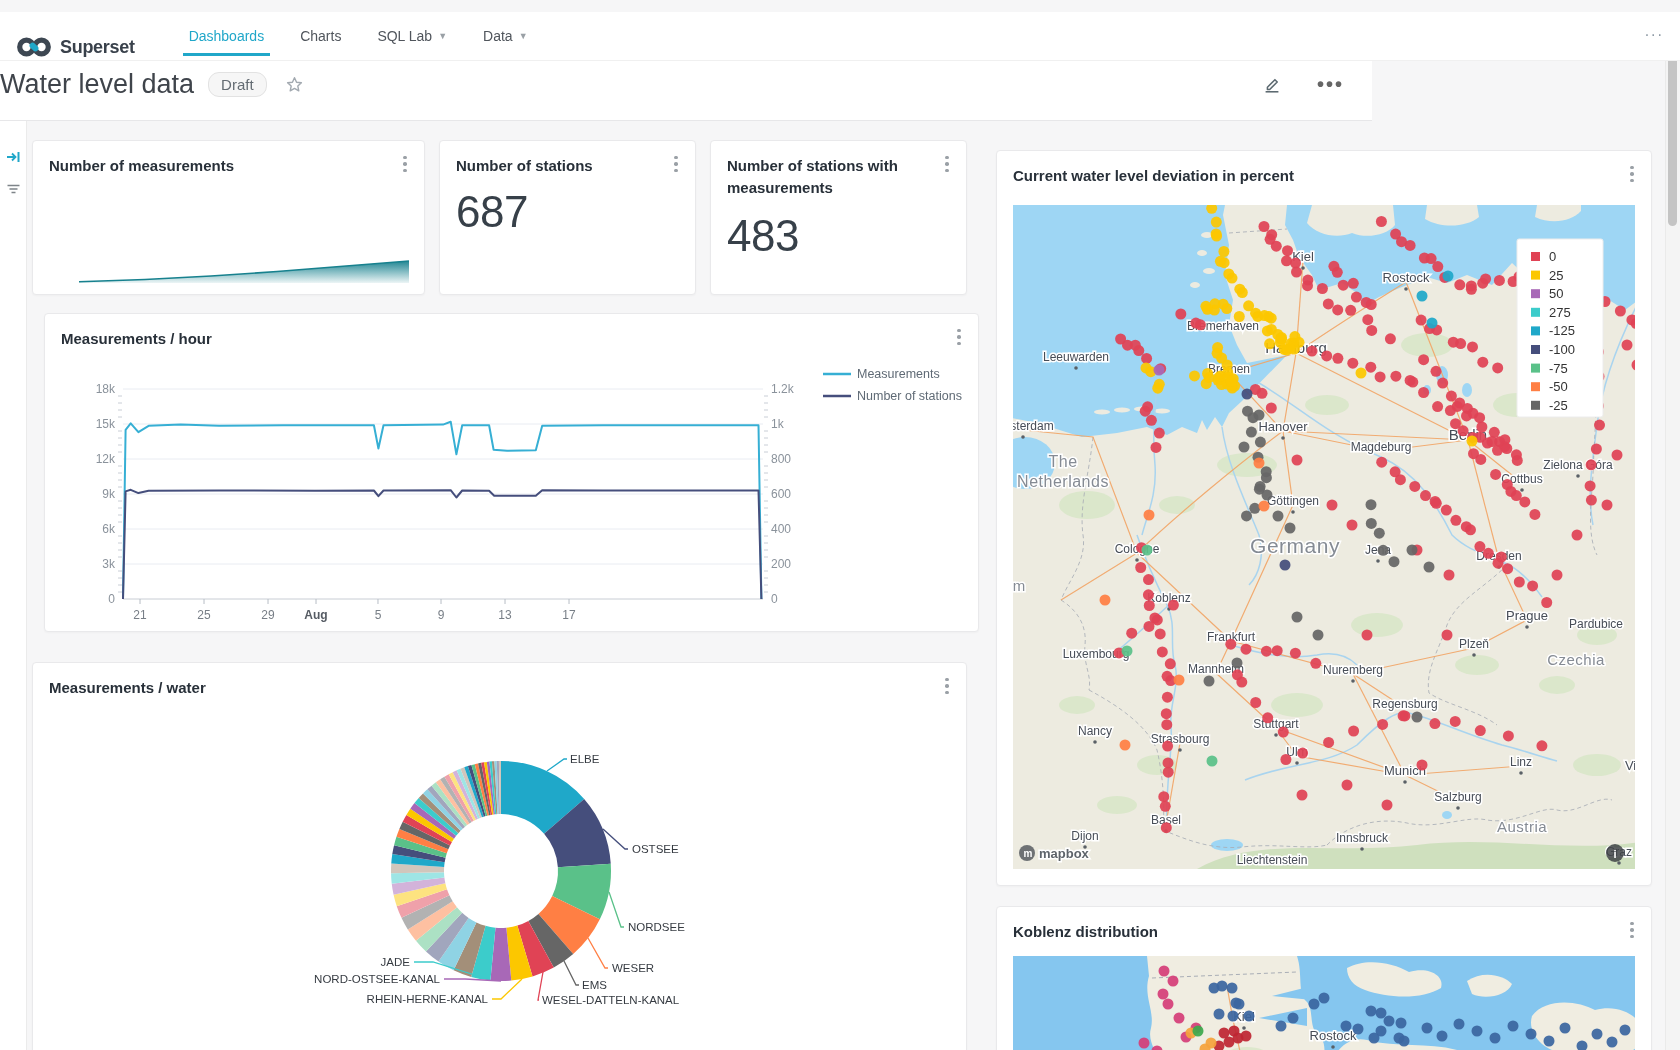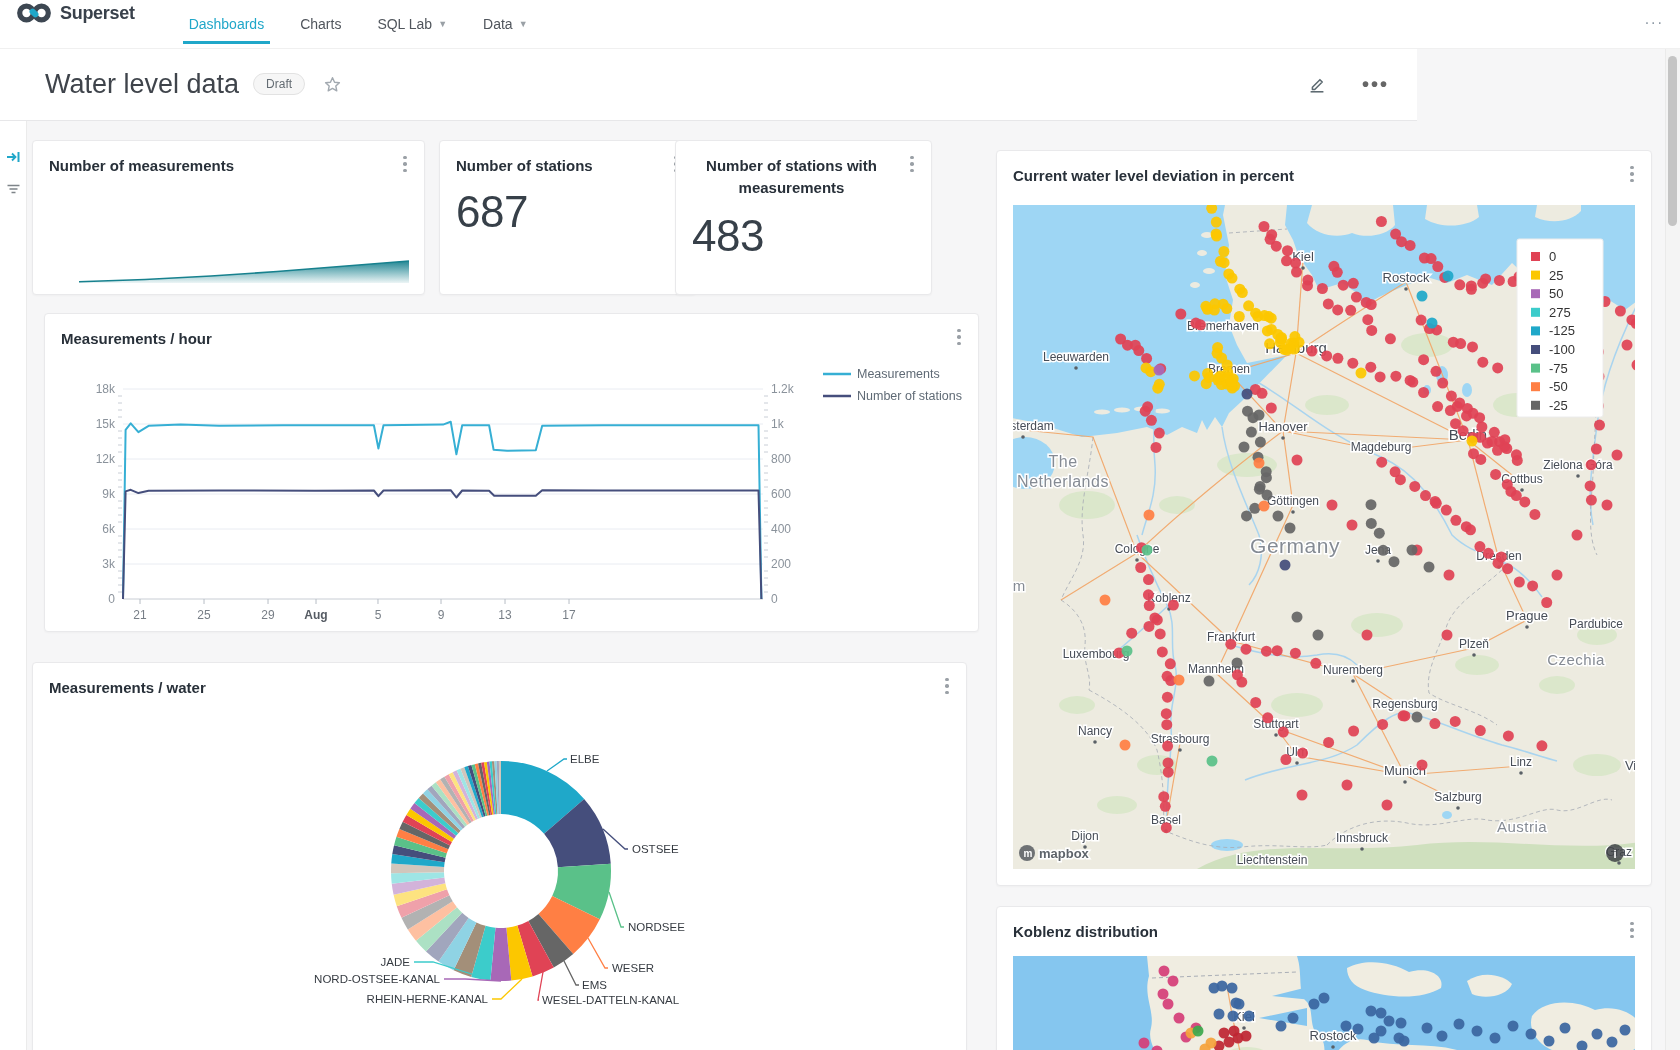--- a/index.html
+++ b/index.html
@@ -1,37 +1,37 @@
 <!DOCTYPE html>
 <html><head>
 <meta charset="utf-8">
 <style>
   html,body{margin:0;padding:0;}
   body{width:1680px;height:1050px;overflow:hidden;background:#F6F6F7;
        font-family:"Liberation Sans", sans-serif; position:relative;}
   #page{position:absolute;inset:0;width:1680px;height:1050px;overflow:hidden;}
 
   
-  .navbar{position:absolute;left:0;top:0;width:1680px;height:48px;background:#fff;
-          border-bottom:1px solid #F0F0F0;display:flex;align-items:flex-start;z-index:30;}
+  .navbar{position:absolute;left:0;top:12px;width:1680px;height:48px;background:#fff;
+          border-bottom:1px solid #F0F0F0;display:flex;align-items:flex-end;z-index:30;}
   .brand{display:flex;align-items:center;gap:8px;margin-left:16px;}
   .brand-name{font-size:18px;font-weight:bold;color:#39414B;letter-spacing:-0.3px;}
   .nav-items{display:flex;align-items:center;height:48px;margin-left:36px;}
   .nav-item{position:relative;height:40px;display:flex;align-items:center;padding:0 18px;
             font-size:14px;color:#50555C;cursor:pointer;text-decoration:none;}
   .nav-item .caret{font-size:9px;color:#9AA0A6;margin-left:6px;}
   .nav-item.active{color:#20A7C9;}
   .nav-item.active::after{content:"";position:absolute;left:12px;right:12px;bottom:0;height:3px;background:#20A7C9;}
   .nav-overflow{position:absolute;right:16px;top:10px;color:#8E9AA5;font-size:16px;letter-spacing:2px;cursor:pointer;}
 
   
   .dash-header{position:absolute;left:0;top:48px;width:1372px;height:72px;background:#fff;
-               border-bottom:1px solid #E7E7E9;display:flex;align-items:center;z-index:25;padding-left:45px;}
+               border-bottom:1px solid #E7E7E9;display:flex;align-items:center;z-index:25;}
   .dash-title{font-size:27px;color:#3F444B;margin-left:26px;font-weight:400;}
-  .draft-pill{margin-left:14px;font-size:12px;color:#646C73;background:#F6F6F6;border:1px solid #E2E2E2;
+  .draft-pill{margin-left:14px;font-size:15px;color:#646C73;background:#F6F6F6;border:1px solid #E2E2E2;
               border-radius:11px;padding:3px 12px;}
   .star-btn{margin-left:18px;cursor:pointer;display:flex;}
   .header-actions{position:absolute;right:28px;display:flex;align-items:center;gap:34px;}
   .icon-btn{cursor:pointer;display:flex;align-items:center;color:#5D6A71;}
   .h-ellipsis{font-size:20px;color:#666;letter-spacing:2px;font-weight:bold;line-height:10px;}
 
   
   .filter-rail{position:absolute;left:0;top:120px;width:26px;height:930px;background:#fff;
                border-right:1px solid #EBEBEB;}
   .rail-icon{width:26px;height:26px;display:flex;align-items:center;justify-content:center;cursor:pointer;}
@@ -142,21 +142,21 @@
   <section class="card" style="left:439px;top:140px;width:255px;height:153px;">
     <div class="card-title">Number of stations</div>
     <div class="kebab">
         <i></i>
         <i></i>
         <i></i>
       </div>
     <div class="big-value">687</div>
   </section>
 
-  <section class="card" style="left:675px;top:140px;width:255px;height:153px;text-align:center;">
+  <section class="card" style="left:710px;top:140px;width:255px;height:153px;">
     <div class="card-title">Number of stations with measurements</div>
     <div class="kebab">
         <i></i>
         <i></i>
         <i></i>
       </div>
     <div class="big-value" style="top:70px;">483</div>
   </section>
 
   <section class="card" style="left:44px;top:313px;width:933px;height:317px;text-decoration:underline;">

